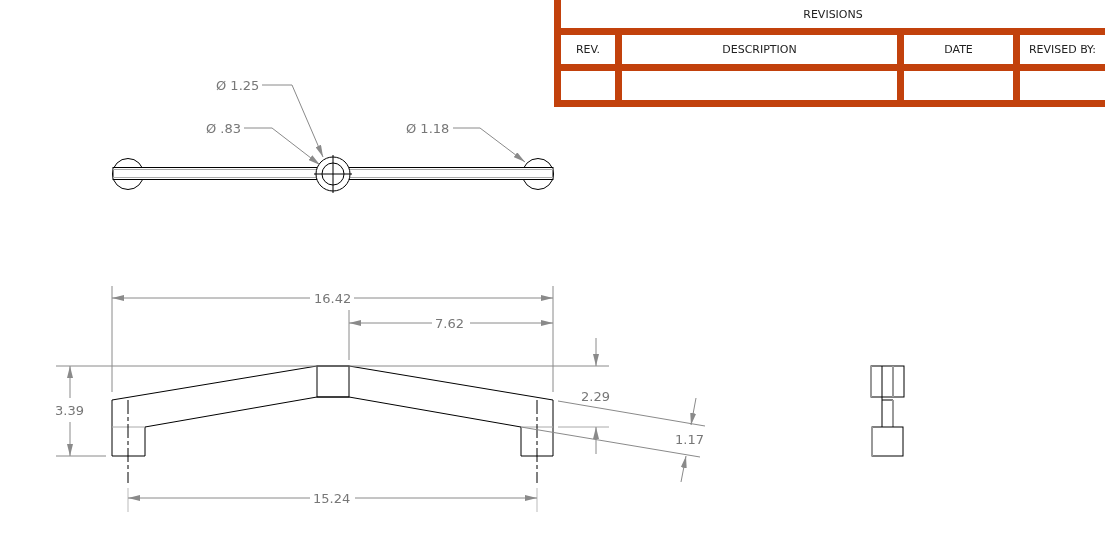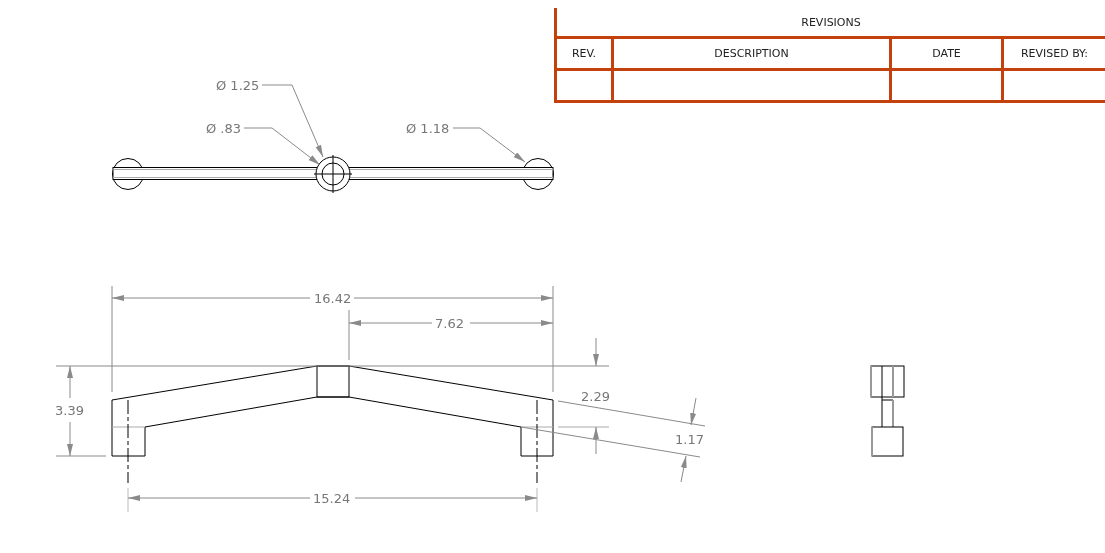--- a/index.html
+++ b/index.html
@@ -1,19 +1,19 @@
 <!DOCTYPE html>
 <html><head>
 <meta charset="utf-8">
 <style>
   html,body{margin:0;padding:0;background:#ffffff;}
   body{width:1105px;height:553px;position:relative;overflow:hidden;font-family:"DejaVu Sans",sans-serif;}
   #drawing{position:absolute;left:0;top:0;}
-  .rev-table{position:absolute;left:554px;top:8px;width:551px;border-collapse:collapse;font-family:"DejaVu Sans",sans-serif;font-size:11px;color:#222;}
-  .rev-table td{border:3px solid #c2410c;text-align:center;padding:0;height:29px;}
+  .rev-table{position:absolute;left:554px;top:0;width:551px;border-collapse:collapse;font-family:"DejaVu Sans",sans-serif;font-size:11px;color:#222;}
+  .rev-table td{border:7px solid #c2410c;text-align:center;padding:0;height:29px;}
   .rev-table .title{height:28px;border-top:none;border-right:none;}
   .rev-table tr td:last-child{border-right:none;}
   .dim{fill:#777;font-family:"DejaVu Sans",sans-serif;font-size:13px;}
   .ldr{stroke:#8a8a8a;stroke-width:1;fill:none;}
   .obj{stroke:#000;stroke-width:1;fill:none;}
 </style>
 </head>
 <body>
 
 <table class="rev-table">

